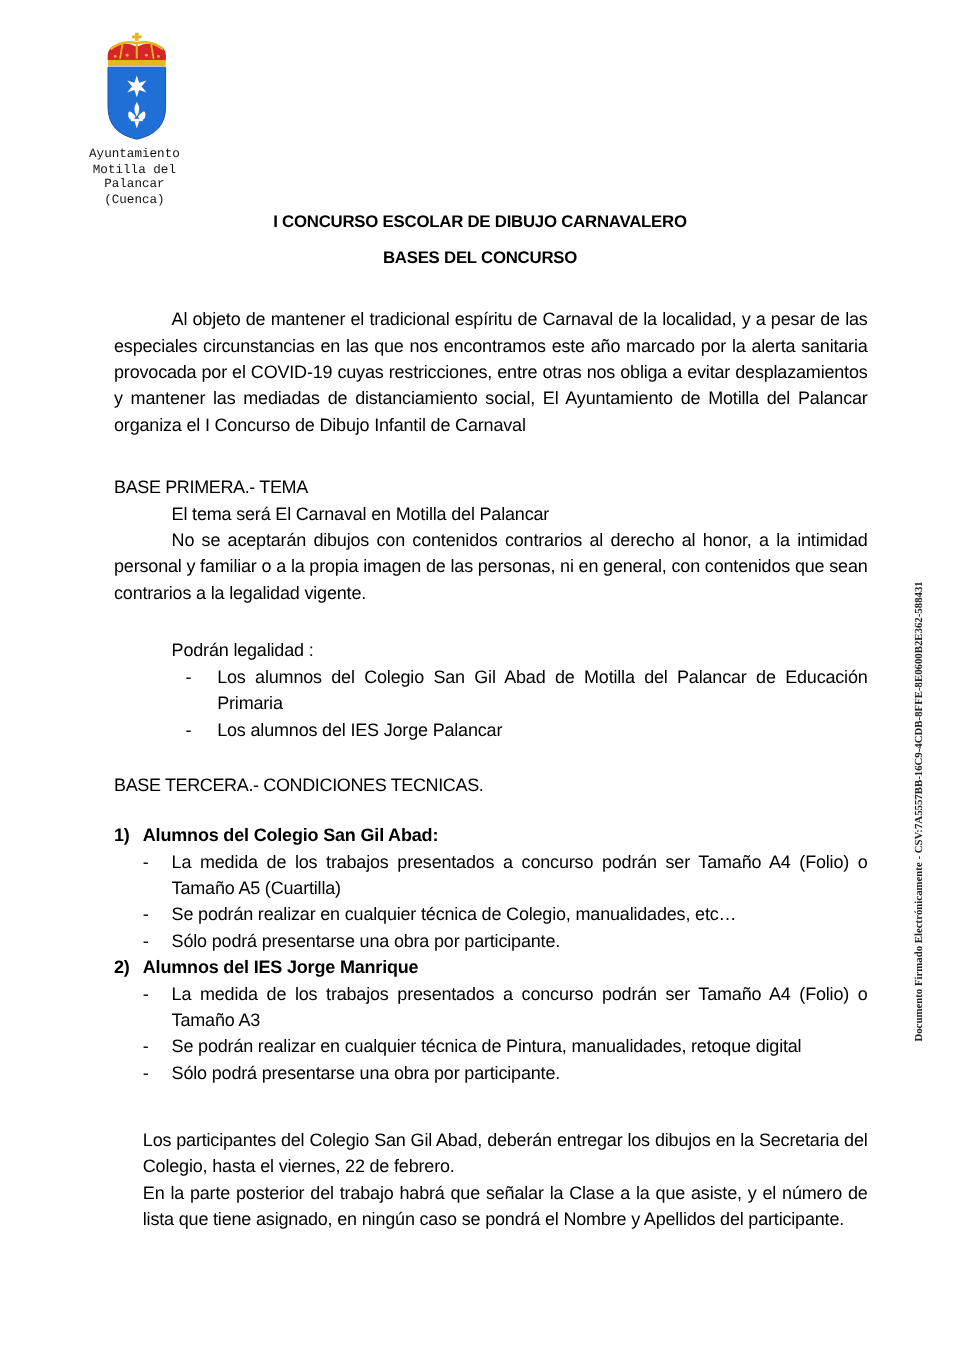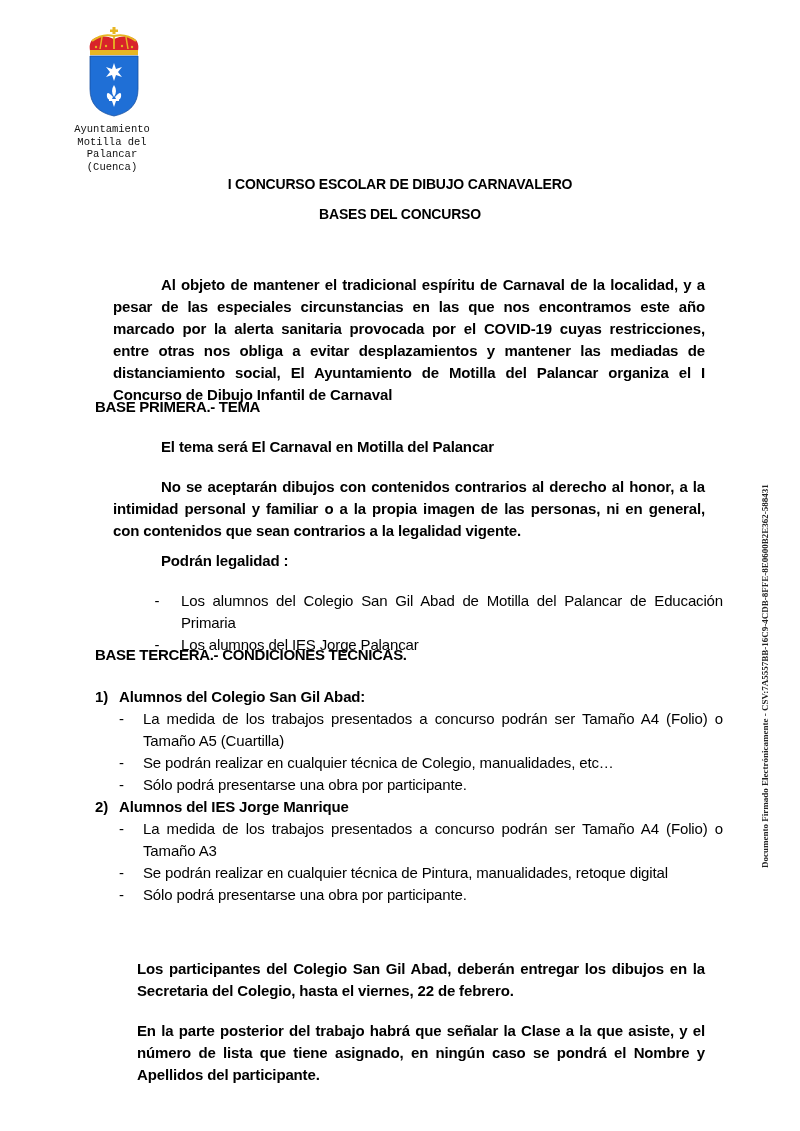--- a/index.html
+++ b/index.html
@@ -7,23 +7,23 @@
          font-family: "Liberation Sans", sans-serif; color: #000; }
   .crest { position: absolute; left: 84px; top: 27px; width: 60px; height: 90px; }
   .crest-caption { position: absolute; left: 58px; top: 123px; width: 108px;
                    text-align: center; font-size: 10.5px; line-height: 12.5px; color: #111; font-family: Liberation Mono, monospace; }
   .title { position: absolute; left: 0; width: 800px; text-align: center;
            font-weight: bold; font-size: 14px; letter-spacing: -0.2px; }
   .t1 { top: 176px; }
   .t2 { top: 206px; }
   .body-text { position: absolute; left: 95px; width: 628px; font-size: 15px;
                line-height: 22px; letter-spacing: -0.15px; }
-  .para { text-align: justify; margin: 18px; font-weight: bold; }
+  .para { text-align: justify; margin: 0; }
   .indent { text-indent: 48px; }
-  .h { font-weight: bold; letter-spacing: -0.3px; }
+  .h { font-weight: normal; letter-spacing: -0.3px; }
   .dash-item { position: relative; padding-left: 48px; text-align: justify; }
   .dash-item .dash { position: absolute; left: 0; top: 0; width: 48px; text-align: center; }
   .num-item { position: relative; padding-left: 24px; font-weight: bold; }
   .num-item .num { position: absolute; left: 0; }
   .sub-dash { position: relative; padding-left: 48px; text-align: justify; }
   .sub-dash .dash { position: absolute; left: 24px; width: 24px; text-align: left; }
   .vertical { position: absolute; left: 760px; top: 868px; transform-origin: 0 0;
               transform: rotate(-90deg); white-space: nowrap; font-family: "Liberation Serif", serif;
               font-weight: bold; font-size: 9px; color: #222; }
 </style>

